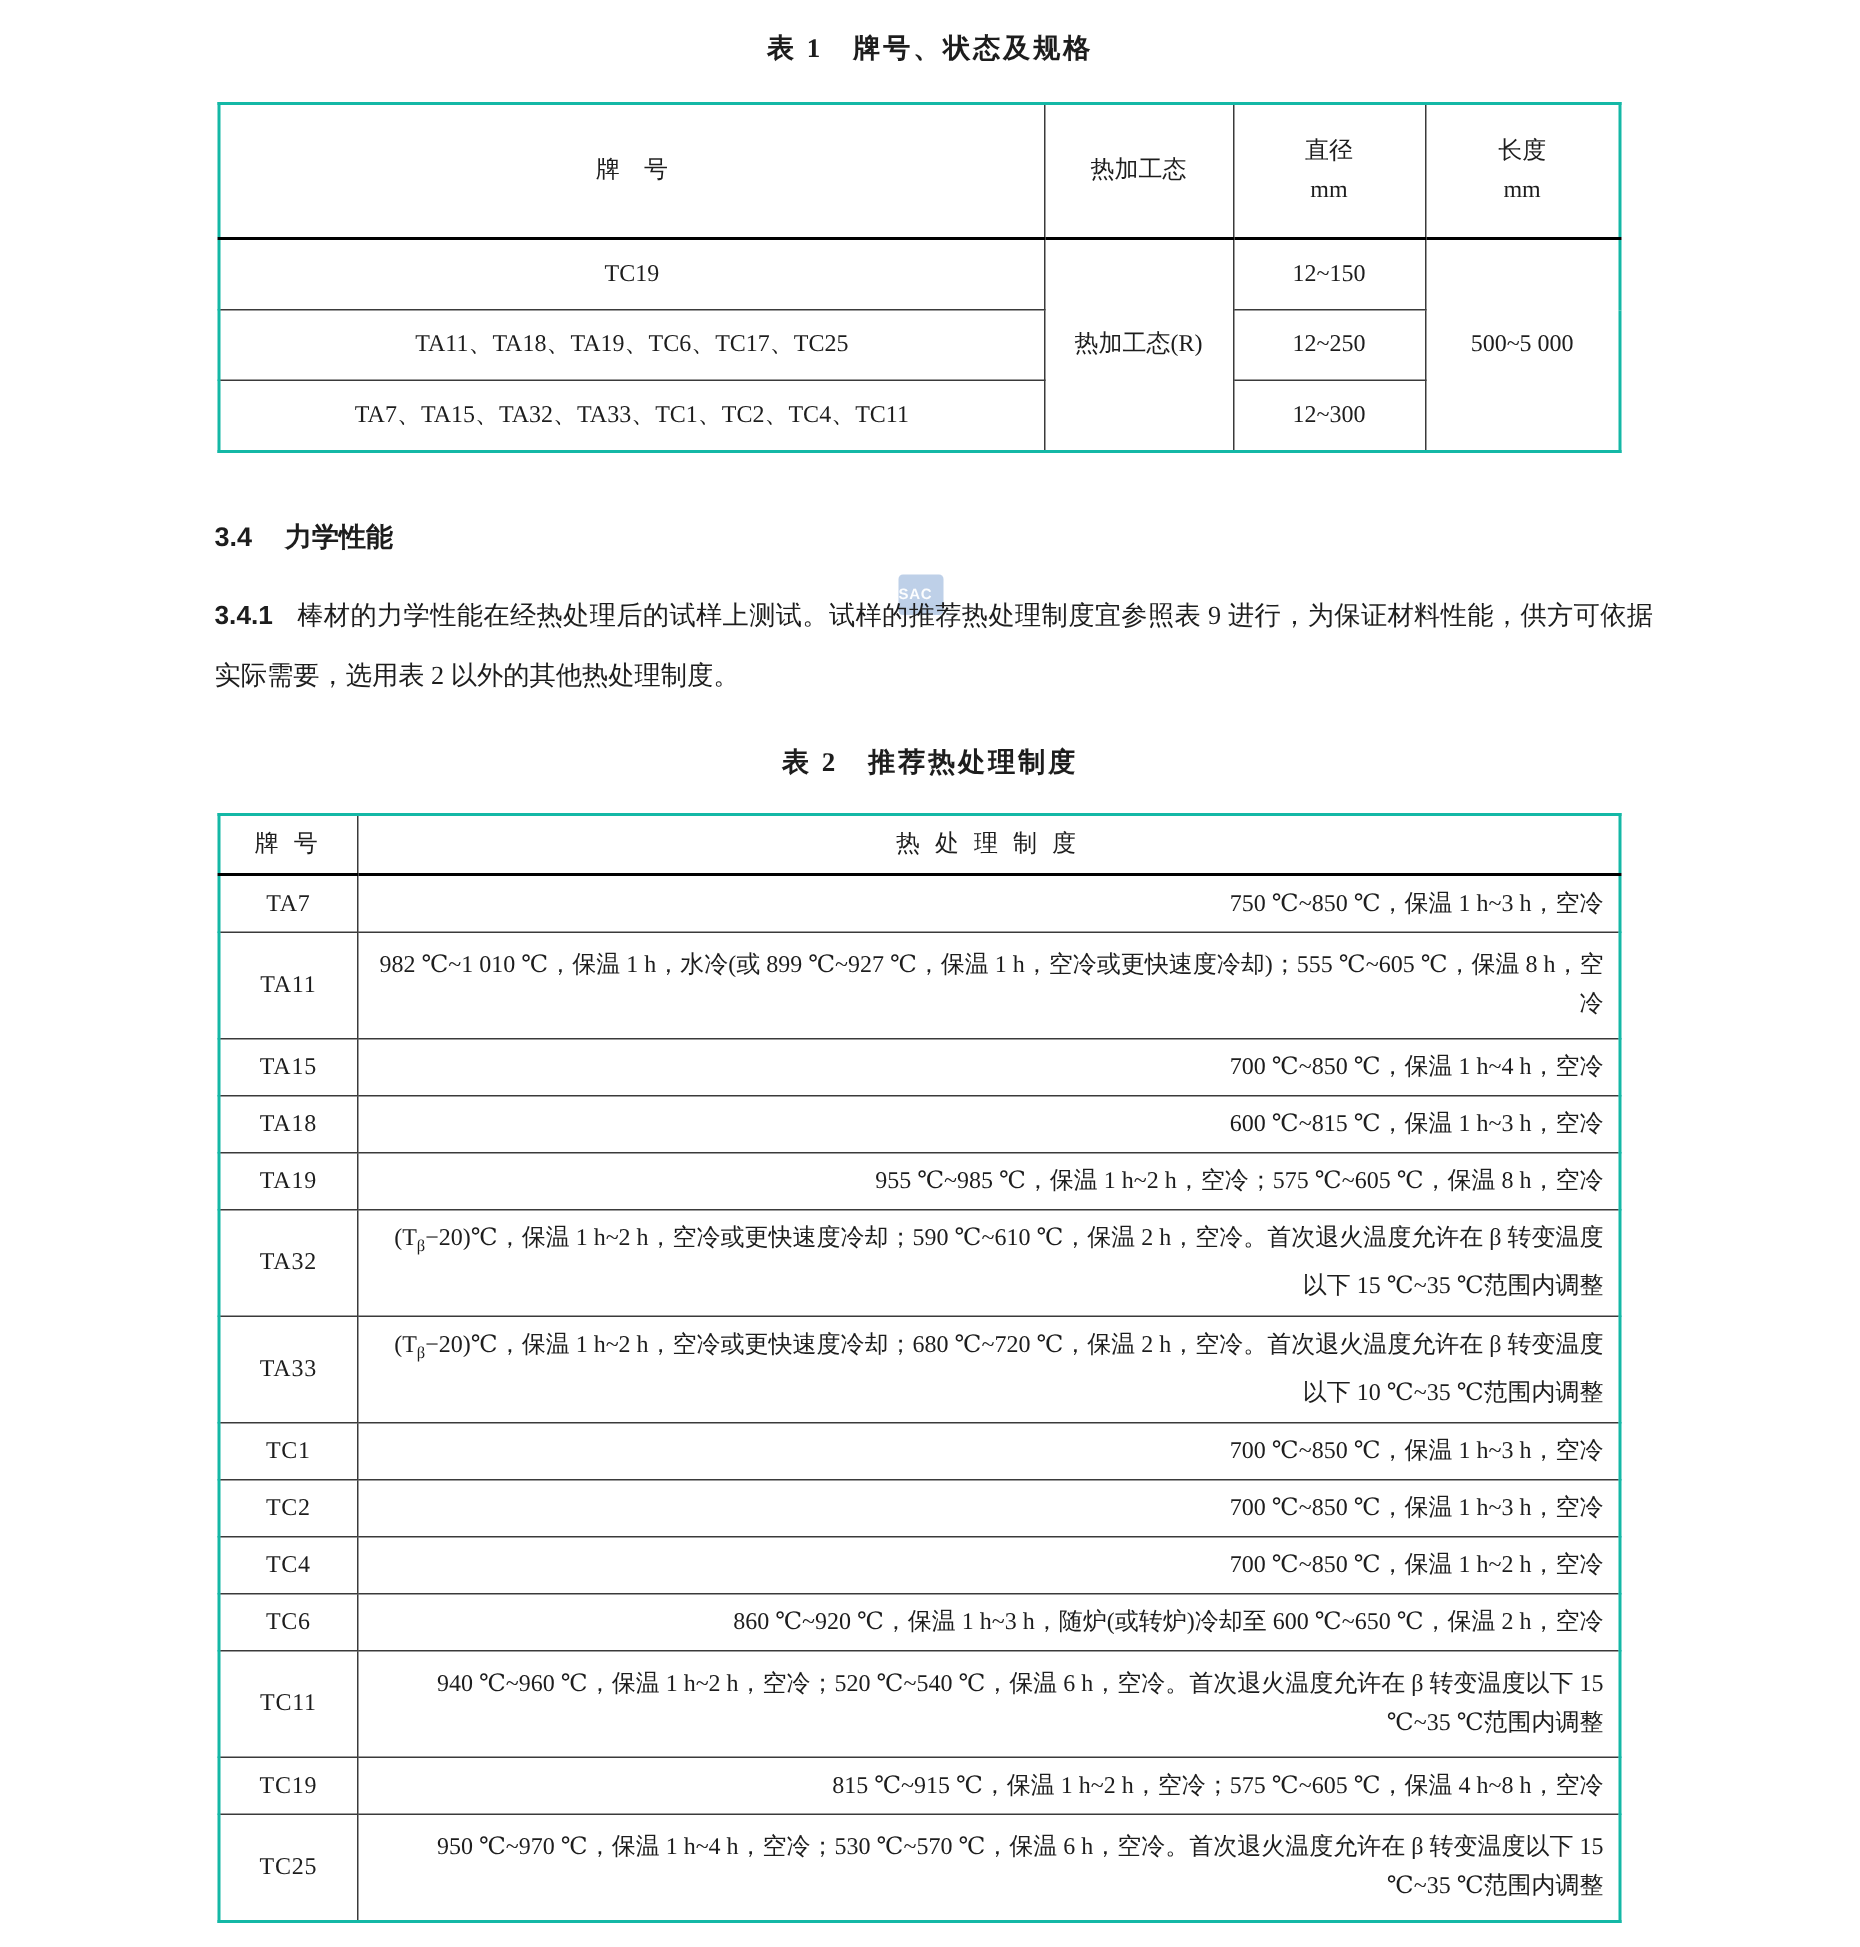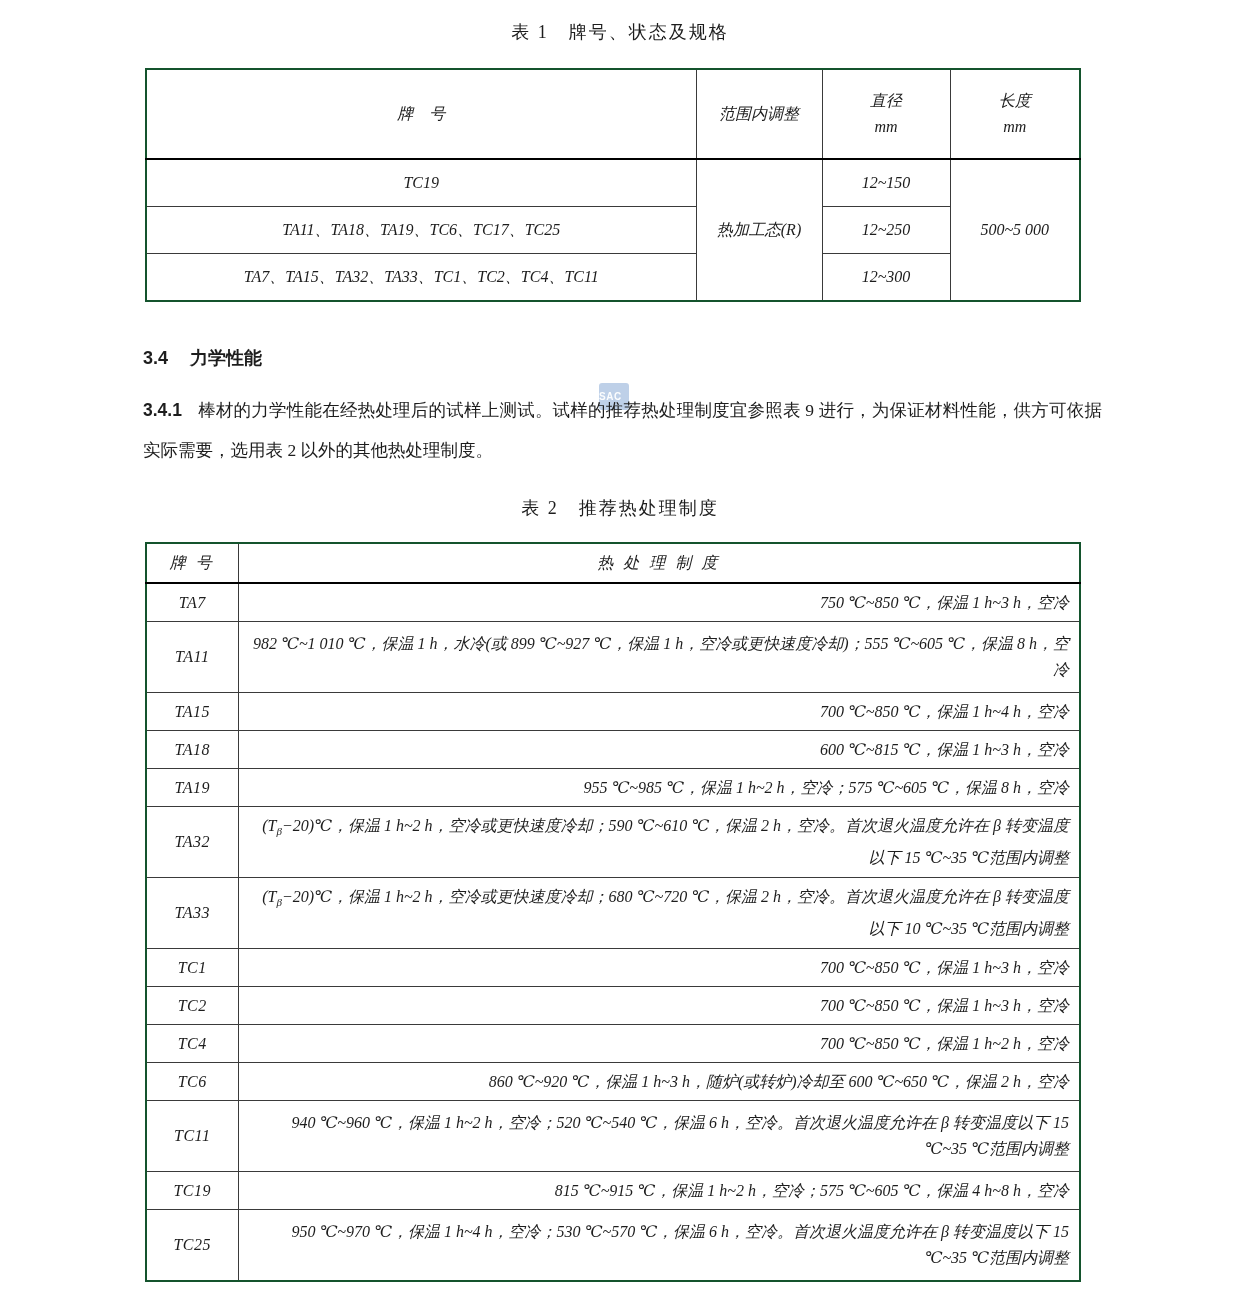--- a/index.html
+++ b/index.html
@@ -9,28 +9,28 @@
     color:#1d1d1d;
     font-family:"Liberation Serif","DejaVu Serif",serif;
     position:relative;
     overflow:hidden;
   }
   .page{position:relative;width:1240px;height:1298px;z-index:1;}
 
   
   .tbl-title{
     text-align:center;
-    font-weight:normal;
+    font-weight:bold;
     font-size:18px;
     letter-spacing:2px;
     padding-top:20px;
   }
   .tbl-title2{
     text-align:center;
-    font-weight:normal;
+    font-weight:bold;
     font-size:18px;
     letter-spacing:2px;
     margin-top:26px;
   }
 
   
   table{
     border-collapse:collapse;
     table-layout:fixed;
     margin-left:145px;
@@ -40,21 +40,21 @@
   #table1{margin-top:24px;}
   #table2{margin-top:22px;}
   td,th{
     border:1px solid #3a3a3a;
     font-weight:normal;
     text-align:center;
     vertical-align:middle;
     padding:4px 8px;
     line-height:26px;
   }
-  table{border:2px solid #14532d;font-style:italic;}
+  table{border:2px solid #14b8a6;}
   #table1 thead th{border-bottom:2px solid #000;height:80px;}
   #table2 thead th{border-bottom:2px solid #000;height:30px;letter-spacing:3px;}
   .unit{display:block;line-height:24px;}
   .hdr-2line div{line-height:26px;}
   #table1 tbody td{height:38px;}
   #table2 td.treat{
     text-align:right;
     padding-left:14px;
     padding-right:10px;
   }
@@ -114,21 +114,21 @@
     <table id="table1">
       <colgroup>
           <col style="width:550px">
           <col style="width:126px">
           <col style="width:128px">
           <col style="width:130px">
         </colgroup>
       <thead>
         <tr>
           <th>牌　号</th>
-          <th>范围内调整</th>
+          <th>热加工态</th>
           <th class="hdr-2line">
             <div>直径</div>
             <div class="unit">mm</div>
           </th>
           <th class="hdr-2line">
             <div>长度</div>
             <div class="unit">mm</div>
           </th>
         </tr>
       </thead>

